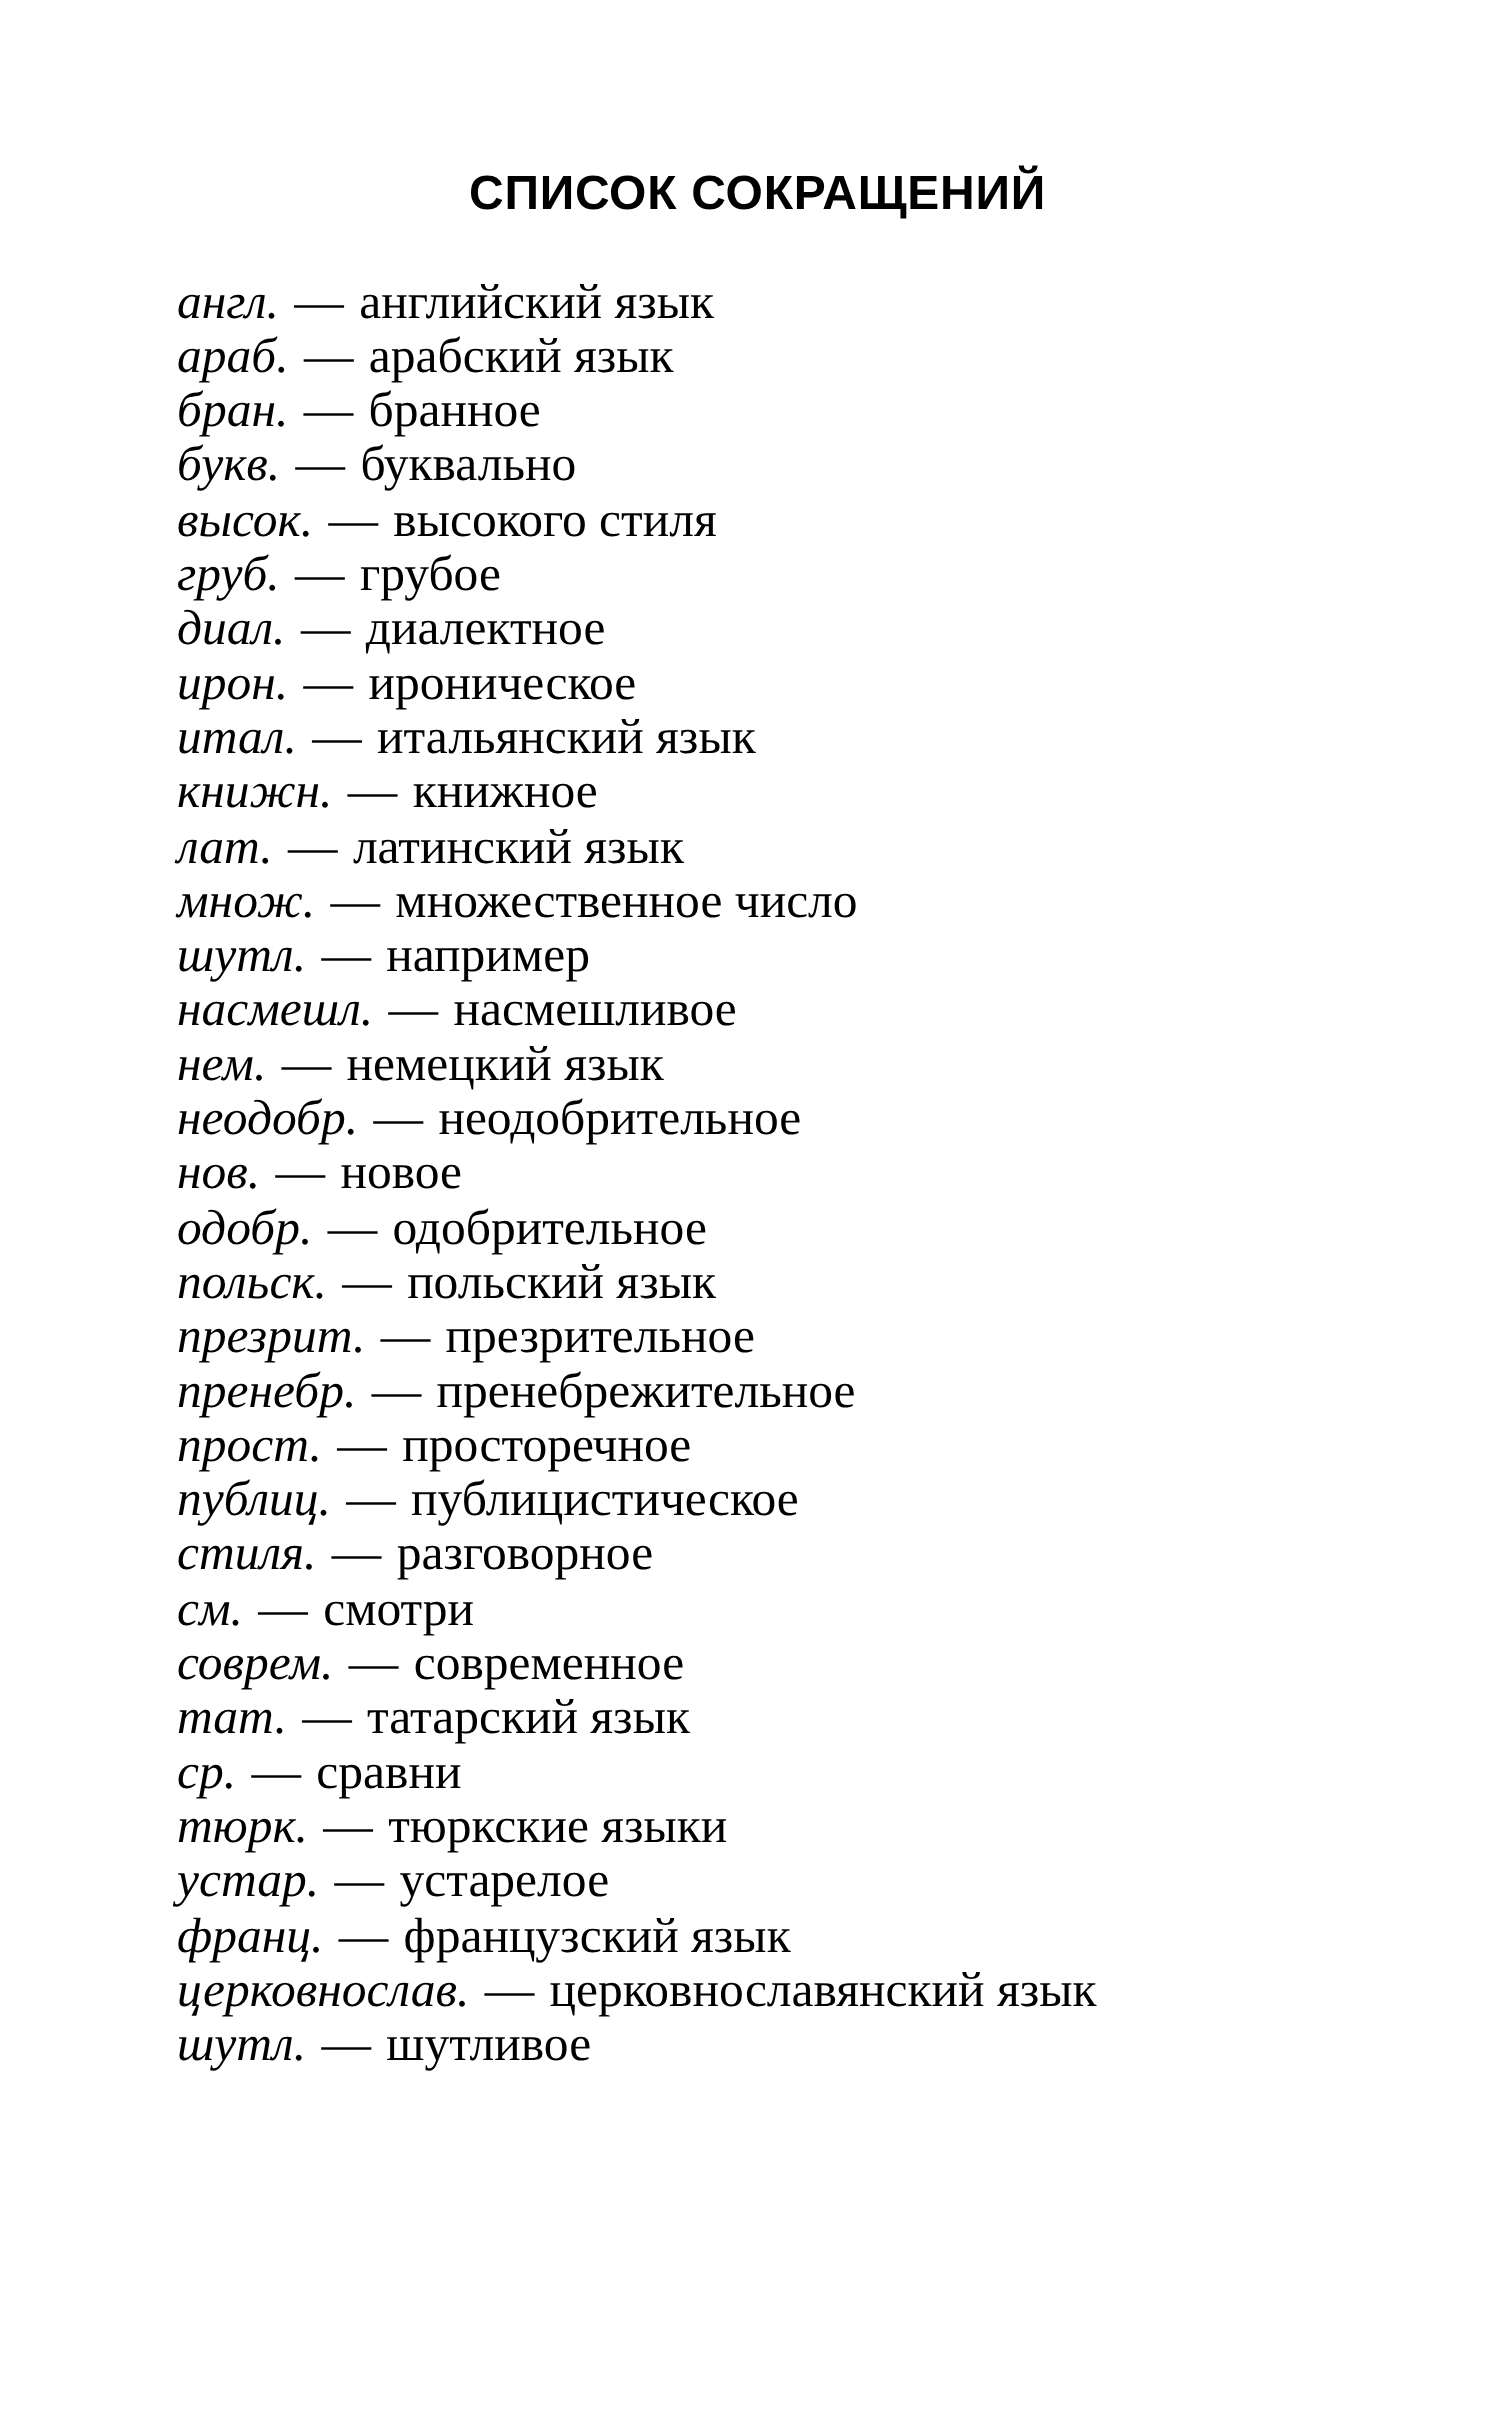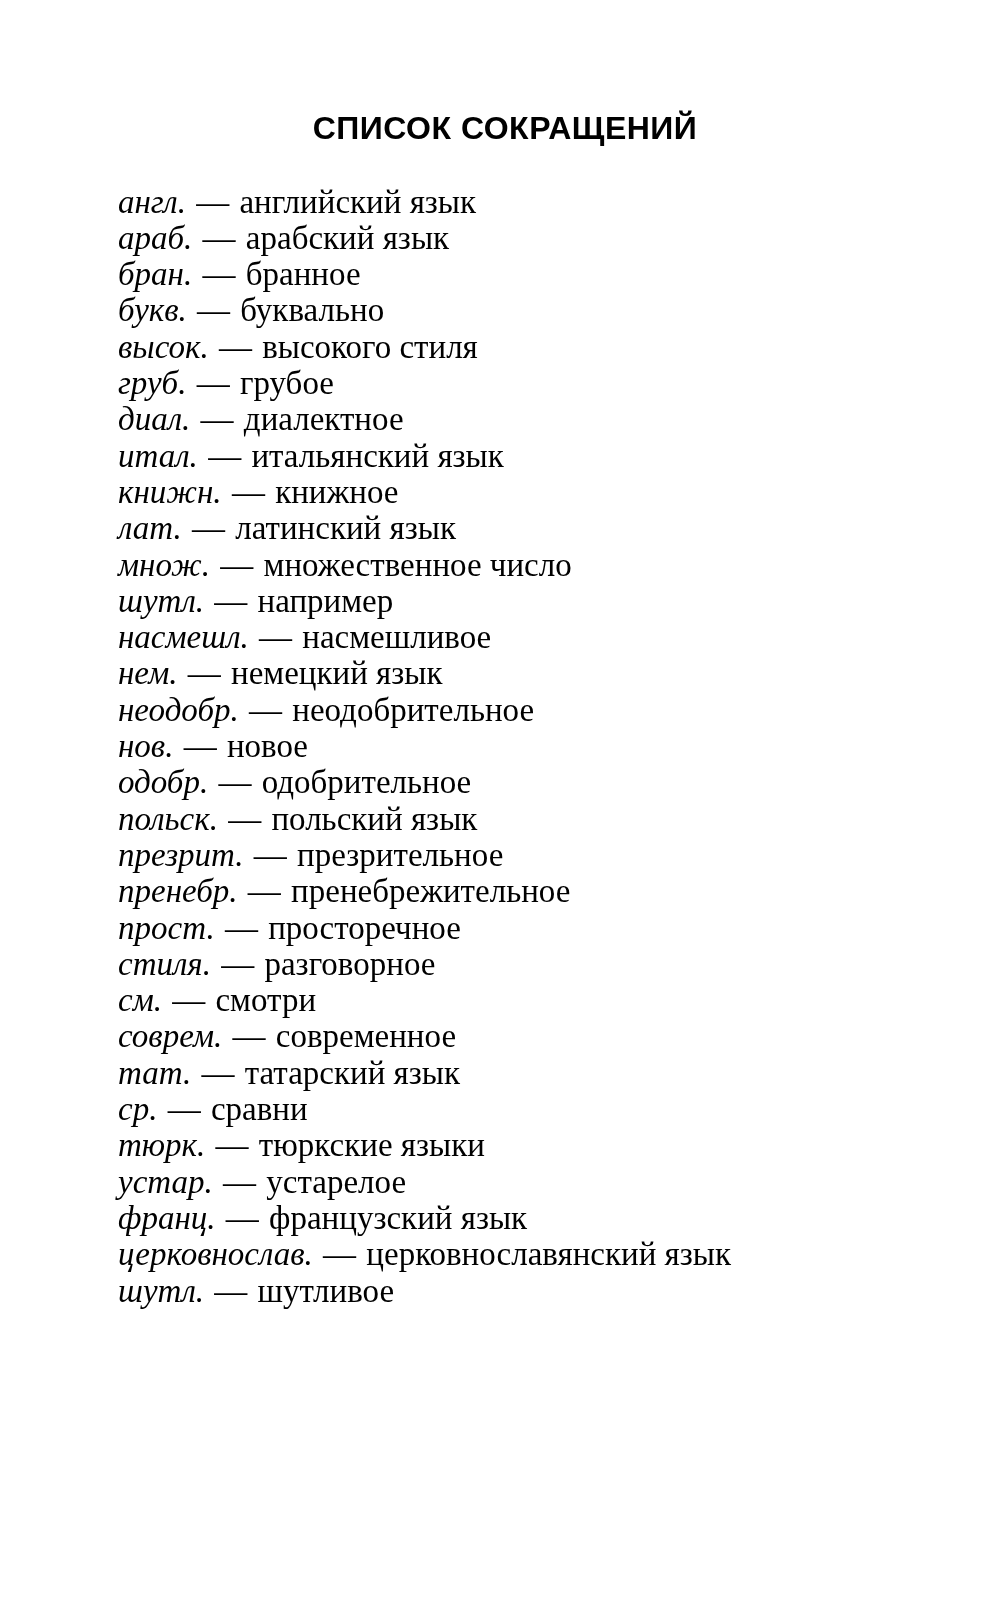--- a/index.html
+++ b/index.html
@@ -66,34 +66,36 @@
   <h1 class="page-title">СПИСОК СОКРАЩЕНИЙ</h1>
 
   <ul class="abbr-list">
       <li class="abbr-item"><span class="abbr-term">англ.</span> <span class="abbr-dash">—</span> <span class="abbr-def">английский язык</span></li>
       <li class="abbr-item"><span class="abbr-term">араб.</span> <span class="abbr-dash">—</span> <span class="abbr-def">арабский язык</span></li>
       <li class="abbr-item"><span class="abbr-term">бран.</span> <span class="abbr-dash">—</span> <span class="abbr-def">бранное</span></li>
       <li class="abbr-item"><span class="abbr-term">букв.</span> <span class="abbr-dash">—</span> <span class="abbr-def">буквально</span></li>
       <li class="abbr-item"><span class="abbr-term">высок.</span> <span class="abbr-dash">—</span> <span class="abbr-def">высокого стиля</span></li>
       <li class="abbr-item"><span class="abbr-term">груб.</span> <span class="abbr-dash">—</span> <span class="abbr-def">грубое</span></li>
       <li class="abbr-item"><span class="abbr-term">диал.</span> <span class="abbr-dash">—</span> <span class="abbr-def">диалектное</span></li>
+      <li class="abbr-item"><span class="abbr-term">ирон.</span> <span class="abbr-dash">—</span> <span class="abbr-def">ироническое</span></li>
       <li class="abbr-item"><span class="abbr-term">итал.</span> <span class="abbr-dash">—</span> <span class="abbr-def">итальянский язык</span></li>
       <li class="abbr-item"><span class="abbr-term">книжн.</span> <span class="abbr-dash">—</span> <span class="abbr-def">книжное</span></li>
       <li class="abbr-item"><span class="abbr-term">лат.</span> <span class="abbr-dash">—</span> <span class="abbr-def">латинский язык</span></li>
       <li class="abbr-item"><span class="abbr-term">множ.</span> <span class="abbr-dash">—</span> <span class="abbr-def">множественное число</span></li>
       <li class="abbr-item"><span class="abbr-term">шутл.</span> <span class="abbr-dash">—</span> <span class="abbr-def">например</span></li>
       <li class="abbr-item"><span class="abbr-term">насмешл.</span> <span class="abbr-dash">—</span> <span class="abbr-def">насмешливое</span></li>
       <li class="abbr-item"><span class="abbr-term">нем.</span> <span class="abbr-dash">—</span> <span class="abbr-def">немецкий язык</span></li>
       <li class="abbr-item"><span class="abbr-term">неодобр.</span> <span class="abbr-dash">—</span> <span class="abbr-def">неодобрительное</span></li>
       <li class="abbr-item"><span class="abbr-term">нов.</span> <span class="abbr-dash">—</span> <span class="abbr-def">новое</span></li>
       <li class="abbr-item"><span class="abbr-term">одобр.</span> <span class="abbr-dash">—</span> <span class="abbr-def">одобрительное</span></li>
       <li class="abbr-item"><span class="abbr-term">польск.</span> <span class="abbr-dash">—</span> <span class="abbr-def">польский язык</span></li>
       <li class="abbr-item"><span class="abbr-term">презрит.</span> <span class="abbr-dash">—</span> <span class="abbr-def">презрительное</span></li>
       <li class="abbr-item"><span class="abbr-term">пренебр.</span> <span class="abbr-dash">—</span> <span class="abbr-def">пренебрежительное</span></li>
       <li class="abbr-item"><span class="abbr-term">прост.</span> <span class="abbr-dash">—</span> <span class="abbr-def">просторечное</span></li>
+      <li class="abbr-item"><span class="abbr-term">публиц.</span> <span class="abbr-dash">—</span> <span class="abbr-def">публицистическое</span></li>
       <li class="abbr-item"><span class="abbr-term">стиля.</span> <span class="abbr-dash">—</span> <span class="abbr-def">разговорное</span></li>
       <li class="abbr-item"><span class="abbr-term">см.</span> <span class="abbr-dash">—</span> <span class="abbr-def">смотри</span></li>
       <li class="abbr-item"><span class="abbr-term">соврем.</span> <span class="abbr-dash">—</span> <span class="abbr-def">современное</span></li>
       <li class="abbr-item"><span class="abbr-term">тат.</span> <span class="abbr-dash">—</span> <span class="abbr-def">татарский язык</span></li>
       <li class="abbr-item"><span class="abbr-term">ср.</span> <span class="abbr-dash">—</span> <span class="abbr-def">сравни</span></li>
       <li class="abbr-item"><span class="abbr-term">тюрк.</span> <span class="abbr-dash">—</span> <span class="abbr-def">тюркские языки</span></li>
       <li class="abbr-item"><span class="abbr-term">устар.</span> <span class="abbr-dash">—</span> <span class="abbr-def">устарелое</span></li>
       <li class="abbr-item"><span class="abbr-term">франц.</span> <span class="abbr-dash">—</span> <span class="abbr-def">французский язык</span></li>
       <li class="abbr-item"><span class="abbr-term">церковнослав.</span> <span class="abbr-dash">—</span> <span class="abbr-def">церковнославянский язык</span></li>
       <li class="abbr-item"><span class="abbr-term">шутл.</span> <span class="abbr-dash">—</span> <span class="abbr-def">шутливое</span></li>

